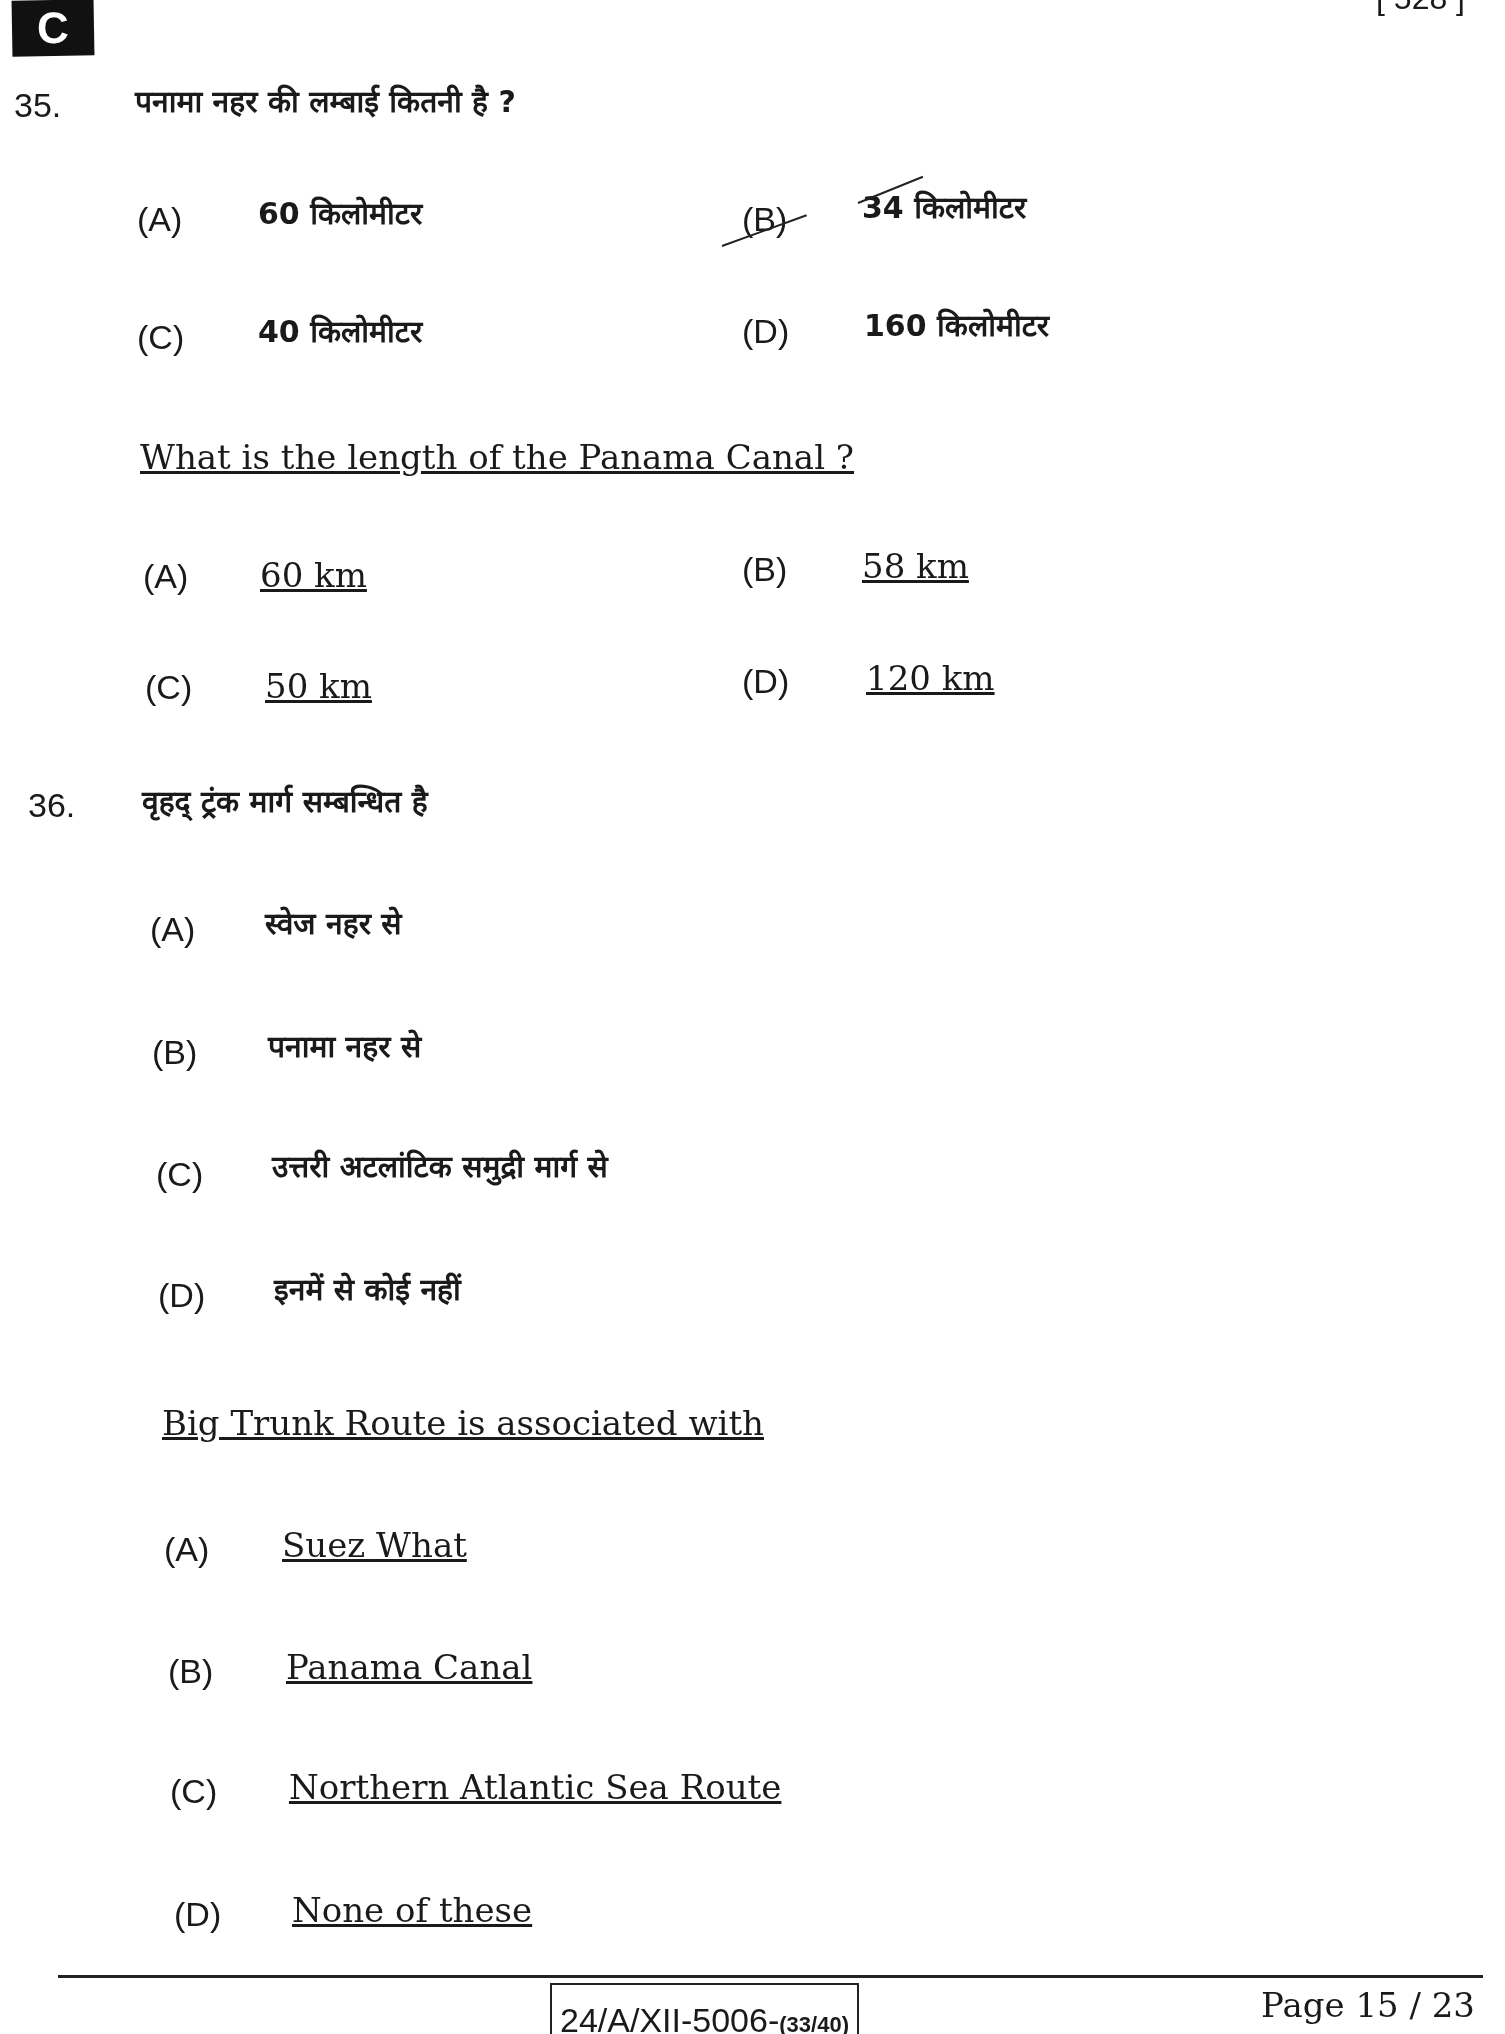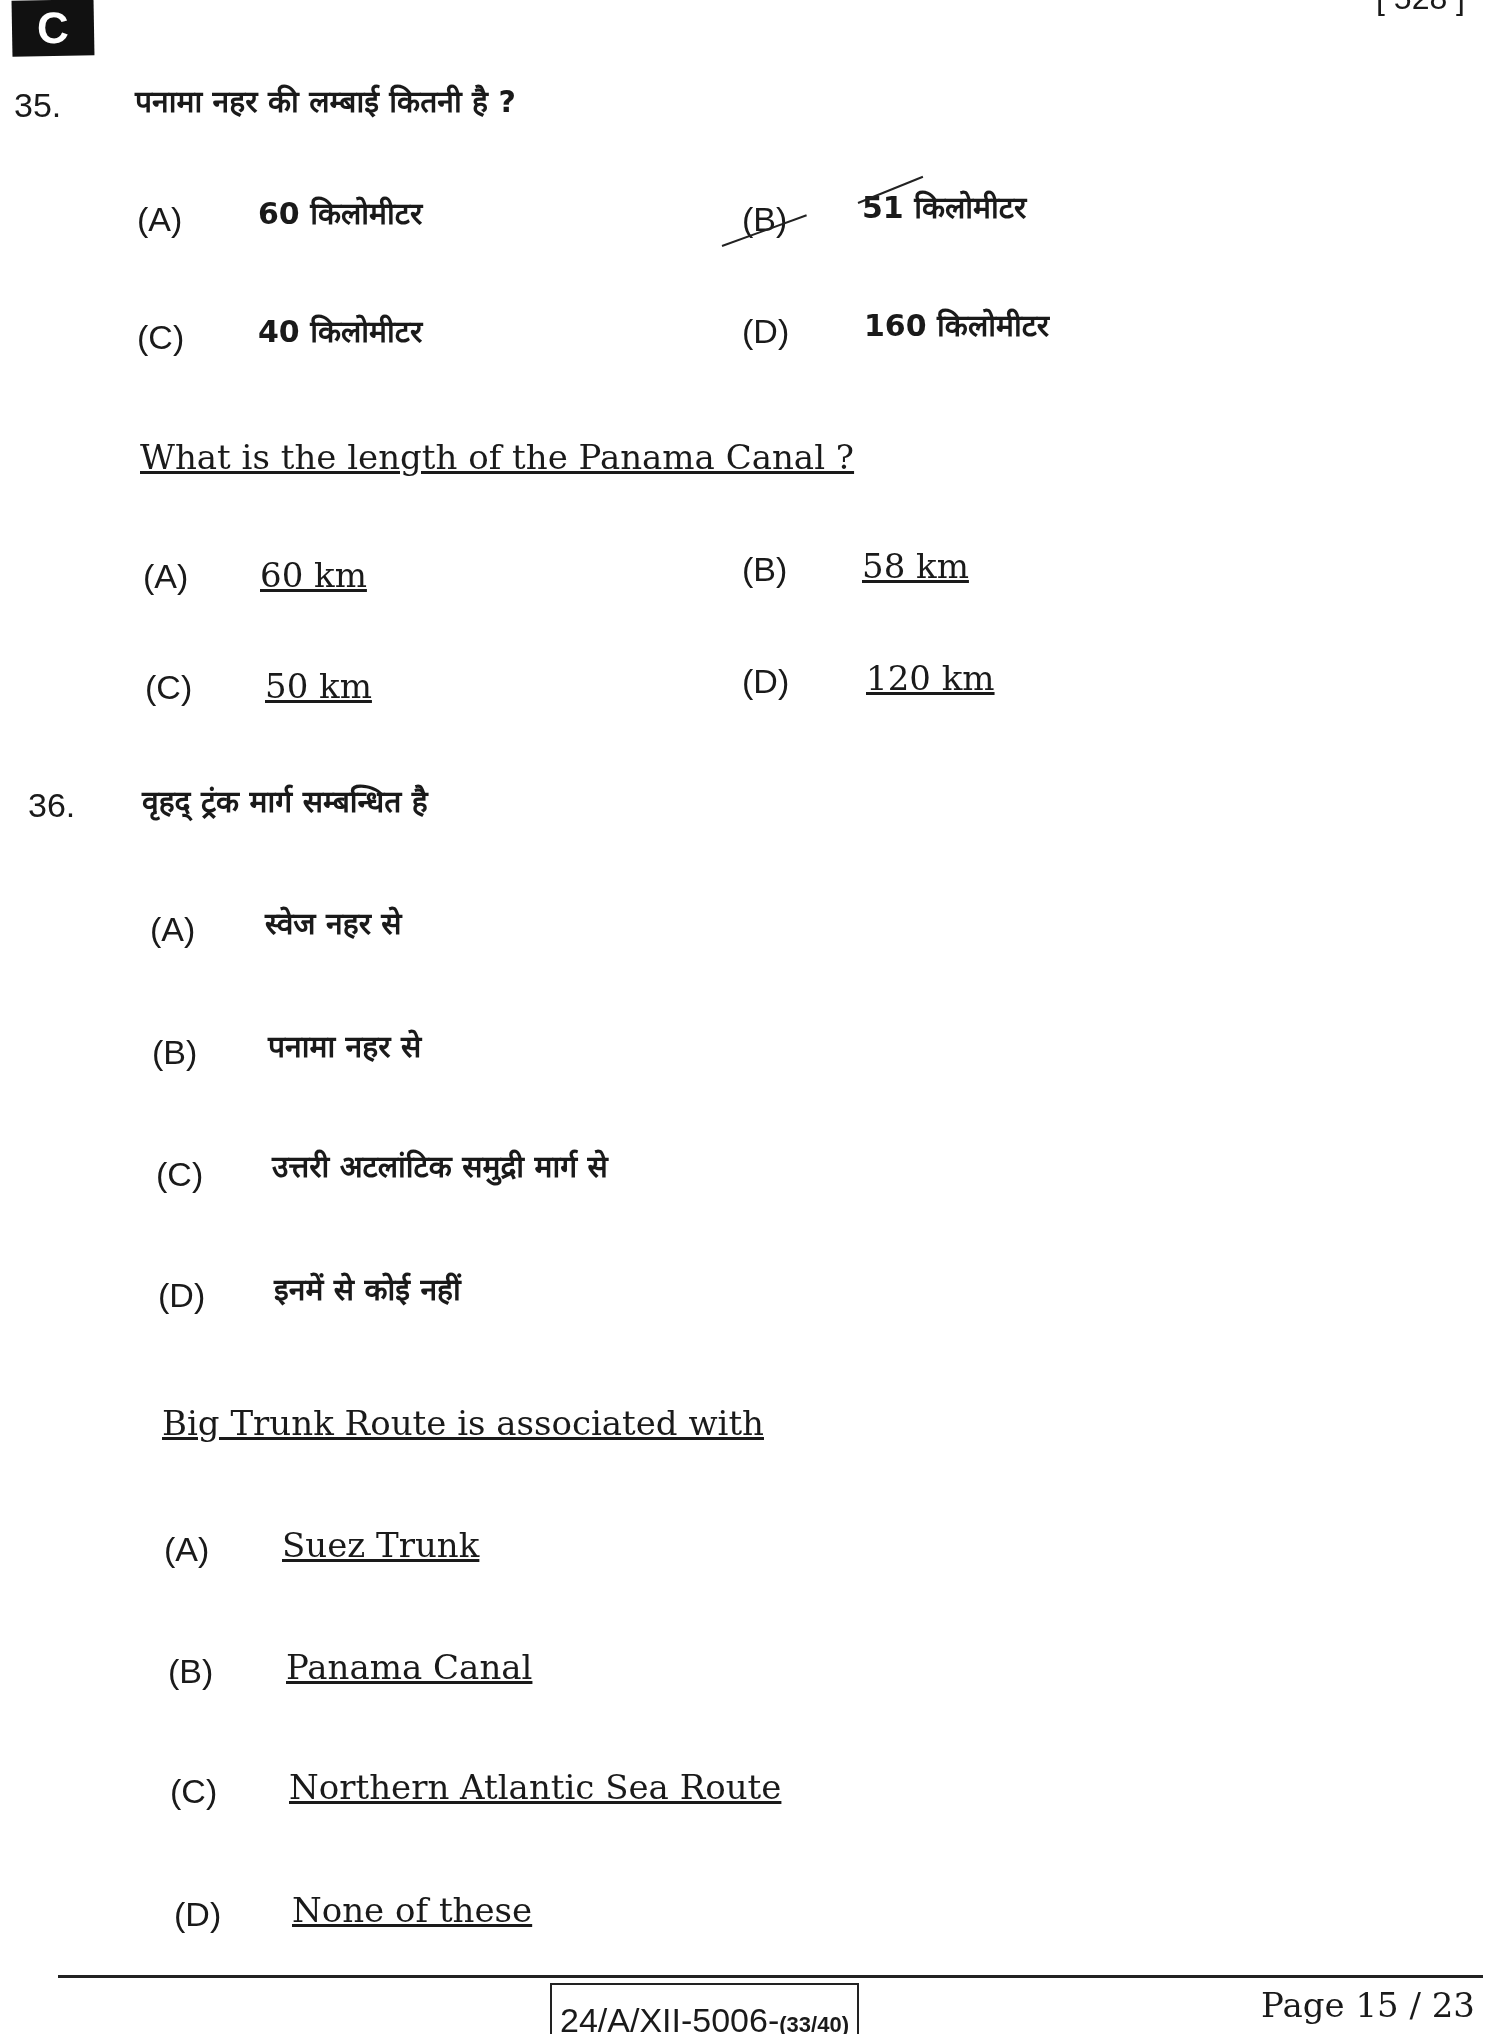--- a/index.html
+++ b/index.html
@@ -27,21 +27,21 @@
 <div class="abs badge">C</div>
 <div class="abs code-top">[ 528 ]</div>
 
 <div class="abs qnum" style="left:14px;top:86px">35.</div>
 <div class="abs hi" style="left:135px;top:80px">पनामा नहर की लम्बाई कितनी है ?</div>
 
 <div class="abs opt" style="left:137px;top:200px">(A)</div>
 <div class="abs hi" style="left:258px;top:192px">60 किलोमीटर</div>
 <div class="abs opt" style="left:742px;top:200px">(B)</div>
 <div class="strike" style="left:722px;top:245px;width:90px;transform:rotate(-20deg)"></div>
-<div class="abs hi" style="left:862px;top:186px">51 किलोमीटर</div>
+<div class="abs hi" style="left:862px;top:186px">34 किलोमीटर</div>
 <div class="strike" style="left:858px;top:202px;width:70px;transform:rotate(-22deg)"></div>
 <div class="abs opt" style="left:137px;top:318px">(C)</div>
 <div class="abs hi" style="left:258px;top:310px">40 किलोमीटर</div>
 <div class="abs opt" style="left:742px;top:312px">(D)</div>
 <div class="abs hi" style="left:864px;top:304px">160 किलोमीटर</div>
 
 <div class="abs en" style="left:140px;top:437px">What is the length of the Panama Canal ?</div>
 
 <div class="abs opt" style="left:143px;top:557px">(A)</div>
 <div class="abs en" style="left:260px;top:555px">60 km</div>
@@ -60,21 +60,21 @@
 <div class="abs opt" style="left:152px;top:1033px">(B)</div>
 <div class="abs hi" style="left:268px;top:1025px">पनामा नहर से</div>
 <div class="abs opt" style="left:156px;top:1155px">(C)</div>
 <div class="abs hi" style="left:272px;top:1145px">उत्तरी अटलांटिक समुद्री मार्ग से</div>
 <div class="abs opt" style="left:158px;top:1276px">(D)</div>
 <div class="abs hi" style="left:274px;top:1268px">इनमें से कोई नहीं</div>
 
 <div class="abs en" style="left:162px;top:1403px">Big Trunk Route is associated with</div>
 
 <div class="abs opt" style="left:164px;top:1530px">(A)</div>
-<div class="abs en" style="left:282px;top:1525px">Suez Trunk</div>
+<div class="abs en" style="left:282px;top:1525px">Suez What</div>
 <div class="abs opt" style="left:168px;top:1652px">(B)</div>
 <div class="abs en" style="left:286px;top:1647px">Panama Canal</div>
 <div class="abs opt" style="left:170px;top:1772px">(C)</div>
 <div class="abs en" style="left:289px;top:1767px">Northern Atlantic Sea Route</div>
 <div class="abs opt" style="left:174px;top:1895px">(D)</div>
 <div class="abs en" style="left:292px;top:1890px">None of these</div>
 
 <div class="rule"></div>
 <div class="abs footer-box"><span>24/A/XII-5006-</span><small>(33/40)</small></div>
 <div class="abs page">Page 15 / 23</div>

